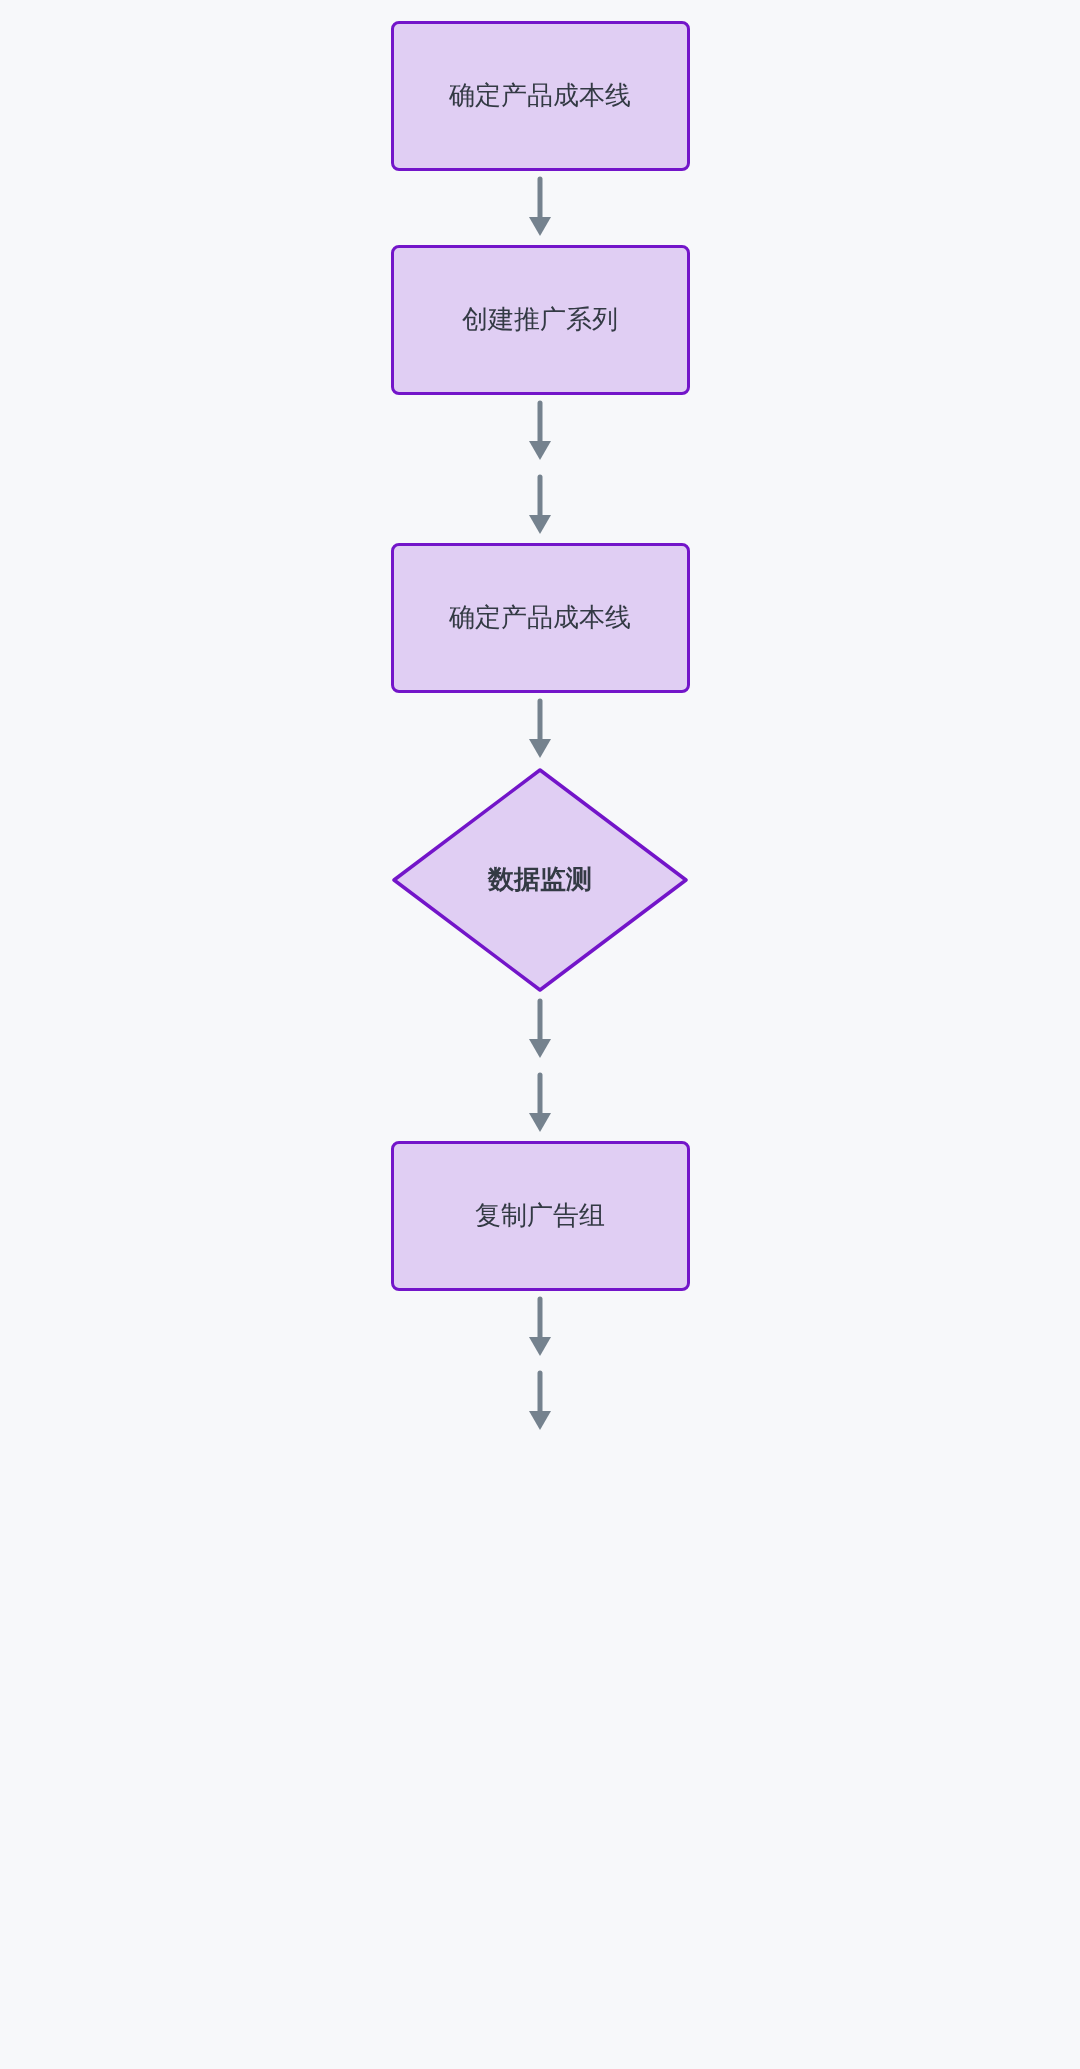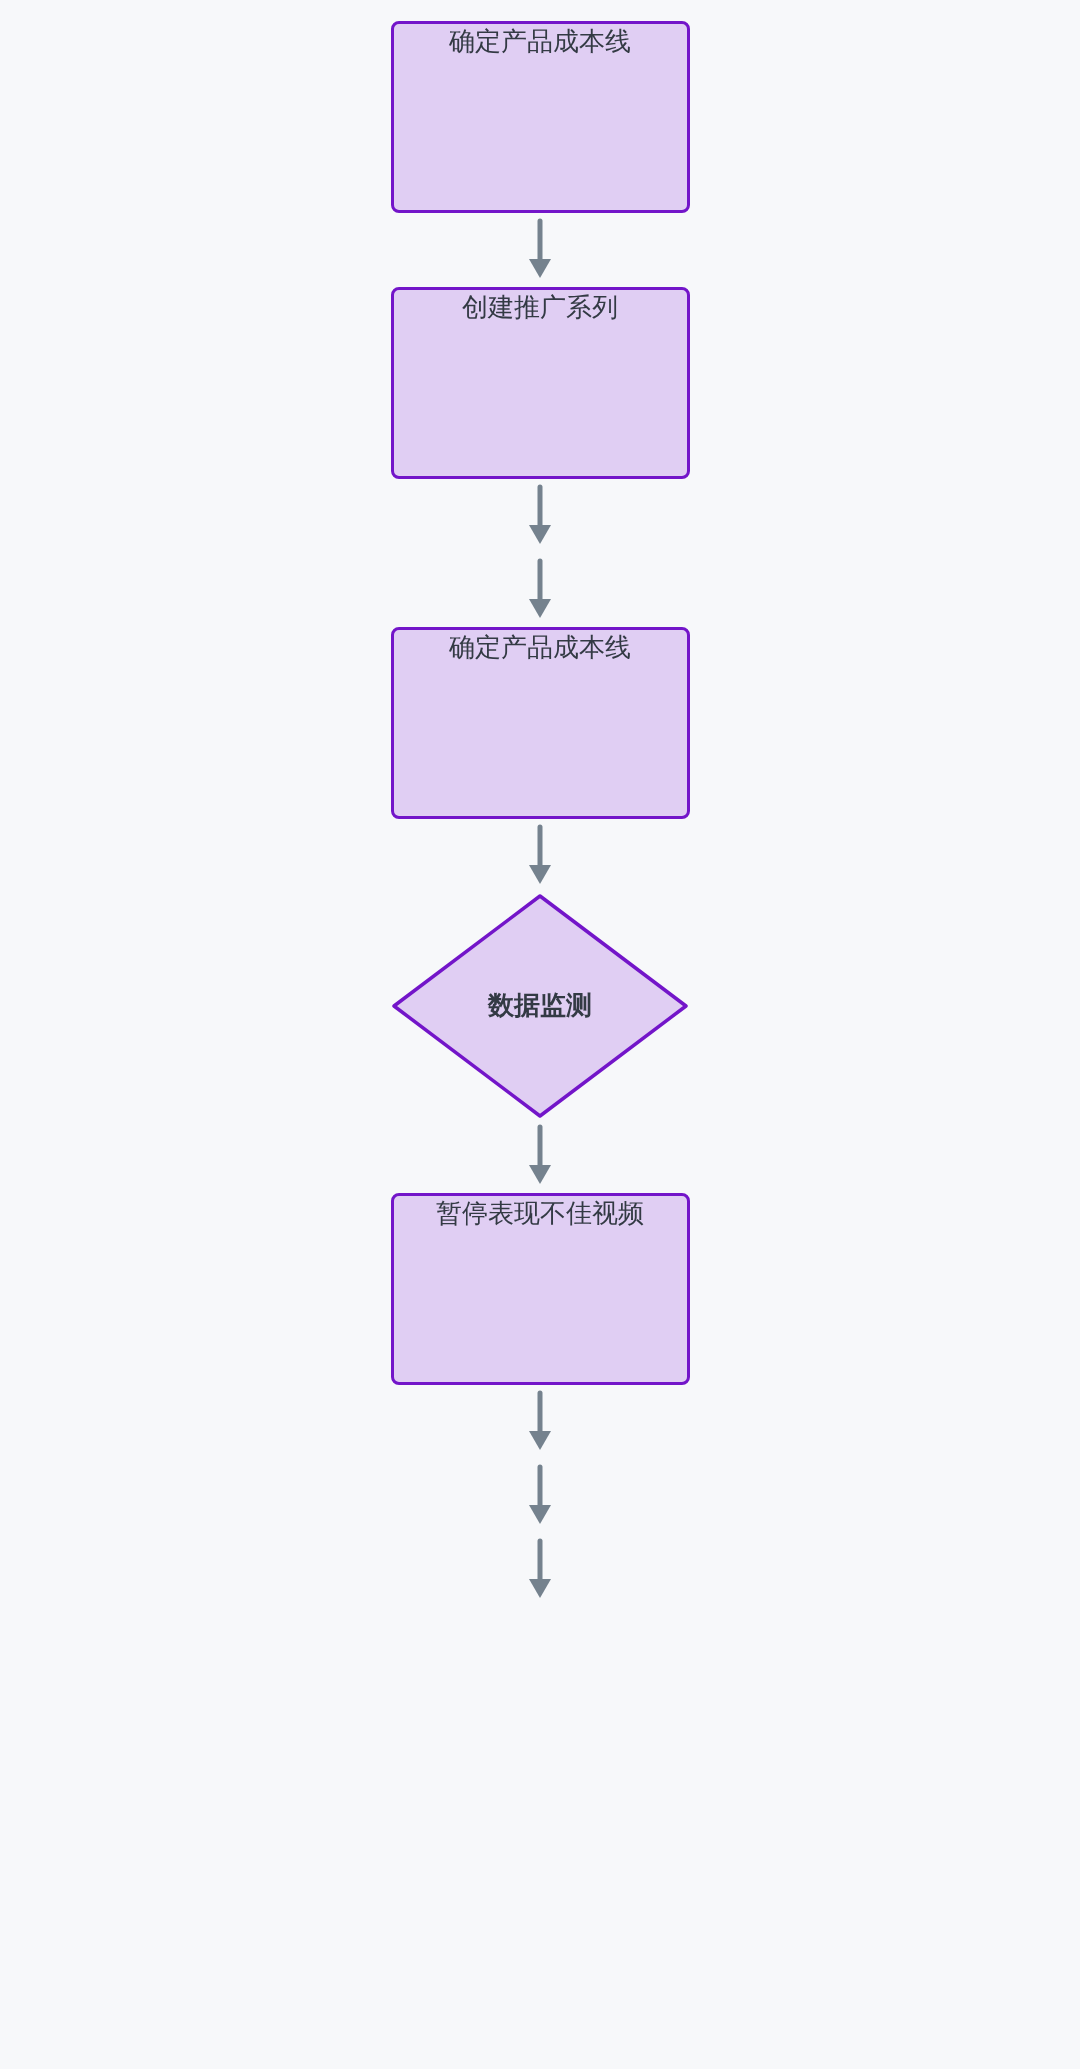--- a/index.html
+++ b/index.html
@@ -24,26 +24,26 @@
     display: flex;
     flex-direction: column;
     align-items: center;
     padding-top: 21px;
   }
   .node {
     flex: 0 0 auto;
   }
   .node.rect {
     width: 299px;
-    height: 192px;
+    height: 150px;
     background: var(--node-fill);
     border: 3.5px solid var(--node-border);
     border-radius: 8px;
     display: flex;
-    align-items: flex-start;
+    align-items: center;
     justify-content: center;
     text-align: center;
   }
   .node-label {
     font-size: 26px;
     line-height: 1.35;
     color: var(--text-color);
     padding: 0 10px;
     white-space: nowrap;
   }
@@ -132,31 +132,31 @@
     <span class="node-label diamond-label">数据监测</span>
   </div>
 
   <div class="edge">
     <svg width="30" height="74" viewBox="0 0 30 74">
       <line class="arrow-line" x1="15" y1="8" x2="15" y2="48"></line>
       <polygon class="arrow-head" points="4,46 26,46 15,65"></polygon>
     </svg>
   </div>
 
-  <div class="node rect">
-    <span class="node-label">暂停表现不佳视频</span>
-  </div>
 
   <div class="edge">
     <svg width="30" height="74" viewBox="0 0 30 74">
       <line class="arrow-line" x1="15" y1="8" x2="15" y2="48"></line>
       <polygon class="arrow-head" points="4,46 26,46 15,65"></polygon>
     </svg>
   </div>
 
+  <div class="node rect">
+    <span class="node-label">复制广告组</span>
+  </div>
 
   <div class="edge">
     <svg width="30" height="74" viewBox="0 0 30 74">
       <line class="arrow-line" x1="15" y1="8" x2="15" y2="48"></line>
       <polygon class="arrow-head" points="4,46 26,46 15,65"></polygon>
     </svg>
   </div>
 
 
   <div class="edge">

